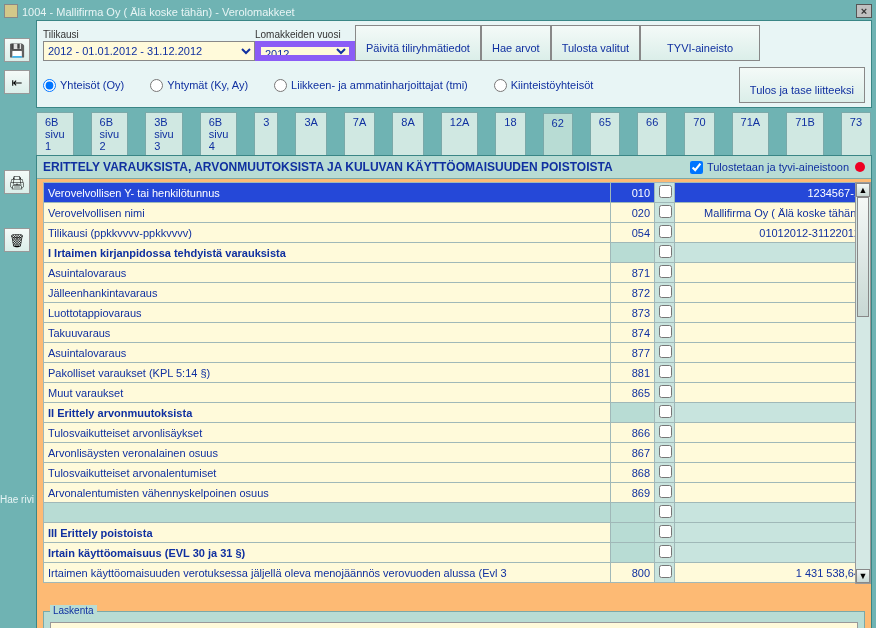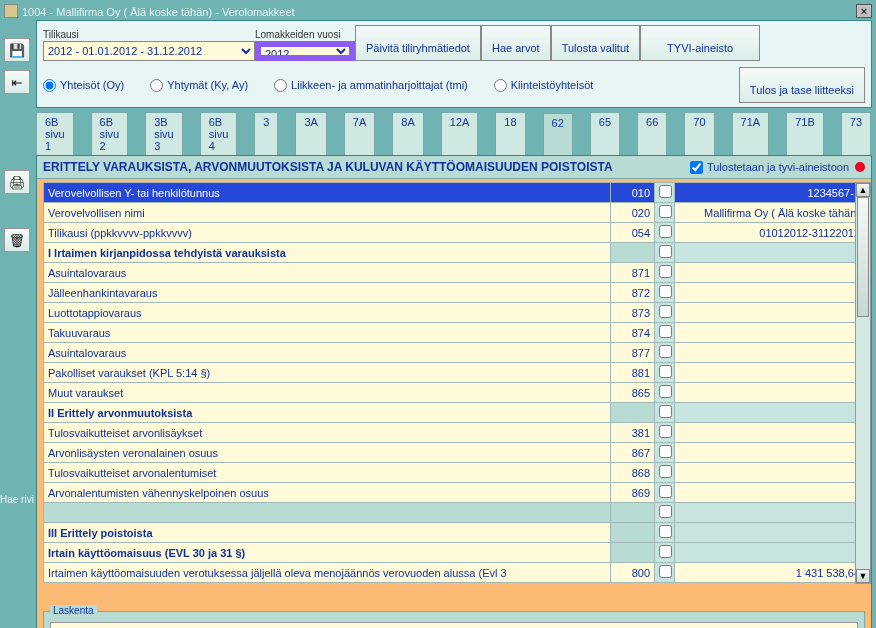--- a/index.html
+++ b/index.html
@@ -234,21 +234,21 @@
             <td class="val"></td>
           </tr>
           <tr>
             <td class="label section">II Erittely arvonmuutoksista</td>
             <td class="code section-empty"></td>
             <td class="chk"><input type="checkbox" style=""></td>
             <td class="val section-emptyval"></td>
           </tr>
           <tr>
             <td class="label">Tulosvaikutteiset arvonlisäykset</td>
-            <td class="code">381</td>
+            <td class="code">866</td>
             <td class="chk"><input type="checkbox" style=""></td>
             <td class="val"></td>
           </tr>
           <tr>
             <td class="label">Arvonlisäysten veronalainen osuus</td>
             <td class="code">867</td>
             <td class="chk"><input type="checkbox" style=""></td>
             <td class="val"></td>
           </tr>
           <tr>

